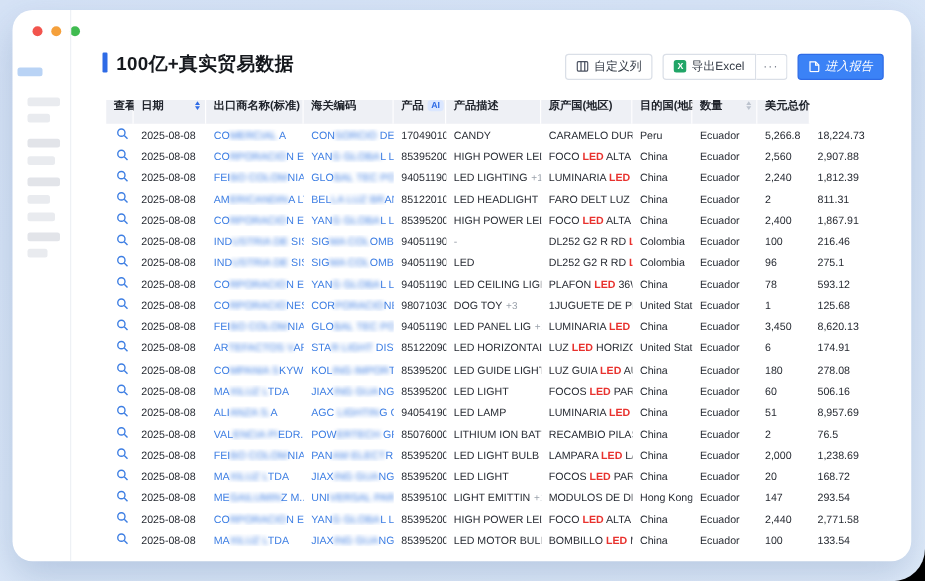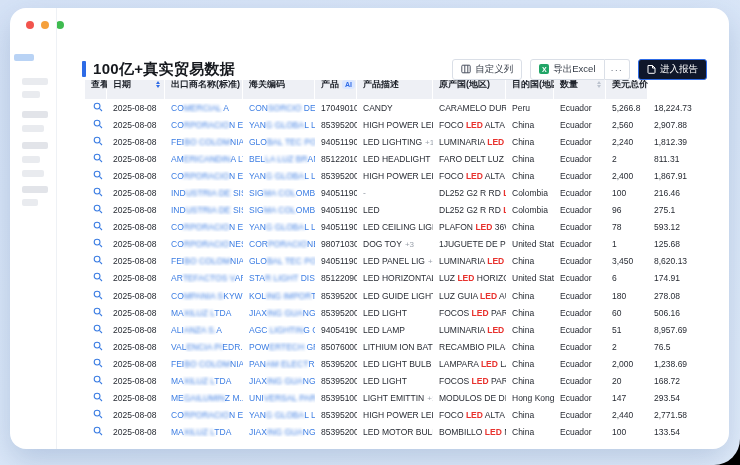--- a/index.html
+++ b/index.html
@@ -14,32 +14,32 @@
   .traffic { position:absolute; left:16px; top:13px; display:flex; gap:7px; }
   .dot { width:8px; height:8px; border-radius:50%; }
   
   .sidebar { position:absolute; left:0; top:0; width:47px; height:100%;
              border-right:1px solid #eef1f5; }
   .sbar { position:absolute; height:7px; border-radius:2px; background:#e9ebef; }
   .sbar.blue { background:#b9d3f5; }
   .sbar.dark { background:#e2e4e9; }
   
   .main { position:absolute; left:48px; top:0; right:0; bottom:0; }
-  .titlebar { position:absolute; left:24px; right:22px; top:50px; height:22px;
-              display:flex; align-items:center; }
+  .titlebar { position:absolute; left:24px; right:22px; top:34px; height:22px;
+              display:flex; }
   .accent { width:4px; height:16px; background:#2e6be6; border-radius:1px; margin-right:7px; }
   .title { font-size:15px; font-weight:700; color:#15181d; letter-spacing:.3px; }
   .actions { margin-left:auto; display:flex; align-items:center; gap:8px;padding-left:32px; }
   .btn { display:inline-flex; align-items:center; gap:4px; height:21px; padding:0 8px;
          background:#fff; border:1px solid #dadfe7; border-radius:3px;
          font-size:9.5px; color:#333a45; cursor:pointer; white-space:nowrap; }
   .btn-group { display:inline-flex; align-items:stretch; }
   .btn-group .btn { border-radius:3px 0 0 3px; }
   .btn-group .btn.more { border-radius:0 3px 3px 0; border-left:none; padding:0 6px; letter-spacing:1px; color:#6b7280;}
-  .btn.primary { background:#0f172a; border-color:#2e6be6; color:#fff; font-weight:500; }
+  .btn.primary { background:#3b82f6; border-color:#2e6be6; color:#fff; font-weight:500;font-style:italic; }
   .xls-ic { width:10px; height:10px; background:#21a567; border-radius:2px; color:#fff;
             font-size:7px; font-weight:700; display:inline-flex; align-items:center; justify-content:center; }
   
   .table { position:absolute; left:27px; top:72px; width:612px; }
   .grid { display:grid; grid-template-columns:22px 58px 78px 72px 42px 76px 73px 48px 52px 42px 49px; align-items:center; }
   .thead { height:19px; }
   .thead .th { background:#eef0f5; height:19px; display:flex; align-items:center; gap:3px;
                padding:0 0 11px 6px; font-size:9px; font-weight:700; color:#20242c;
                box-shadow:inset -1px 0 0 #fff; overflow:hidden; white-space:nowrap; }
   .trow { height:17.1px; }

